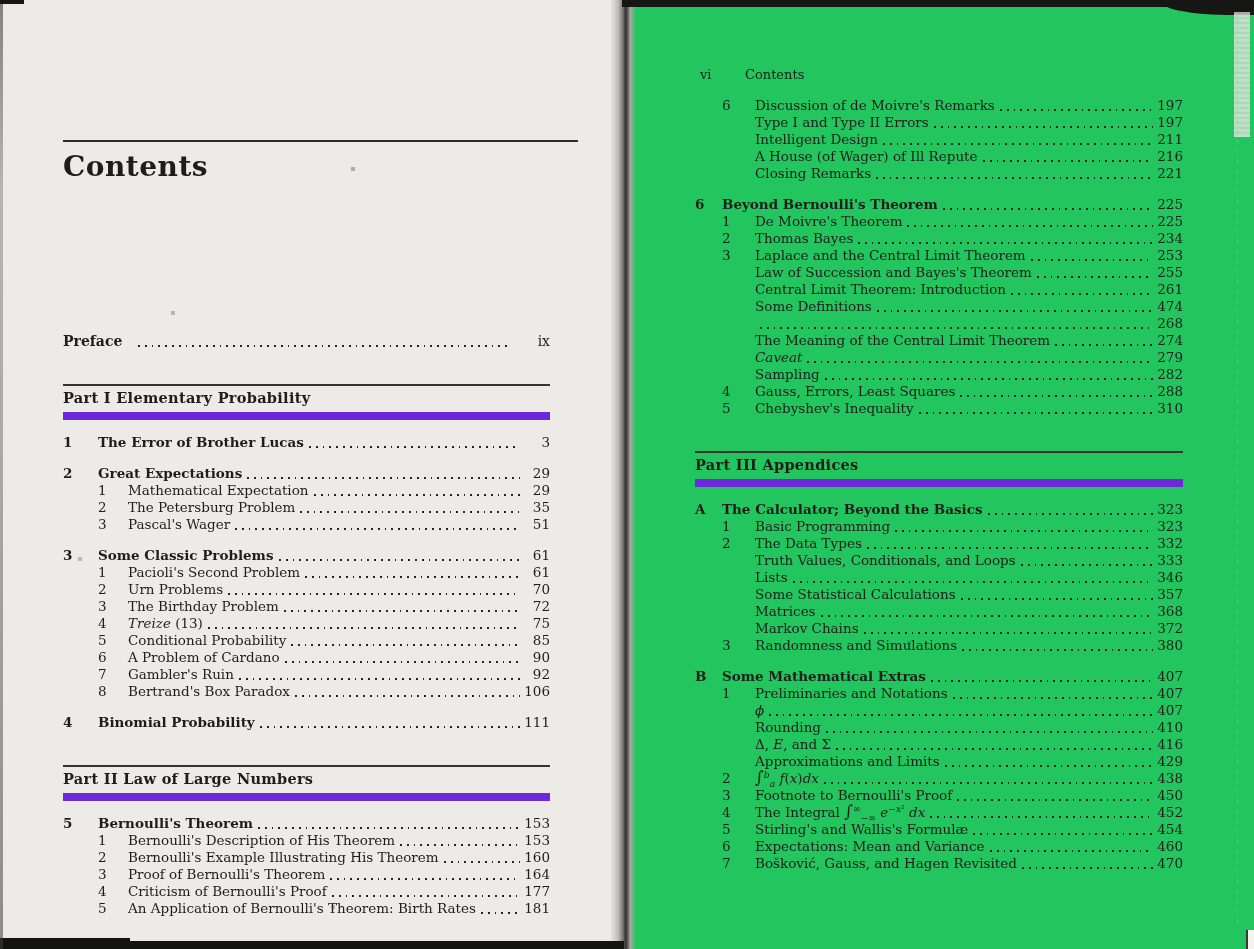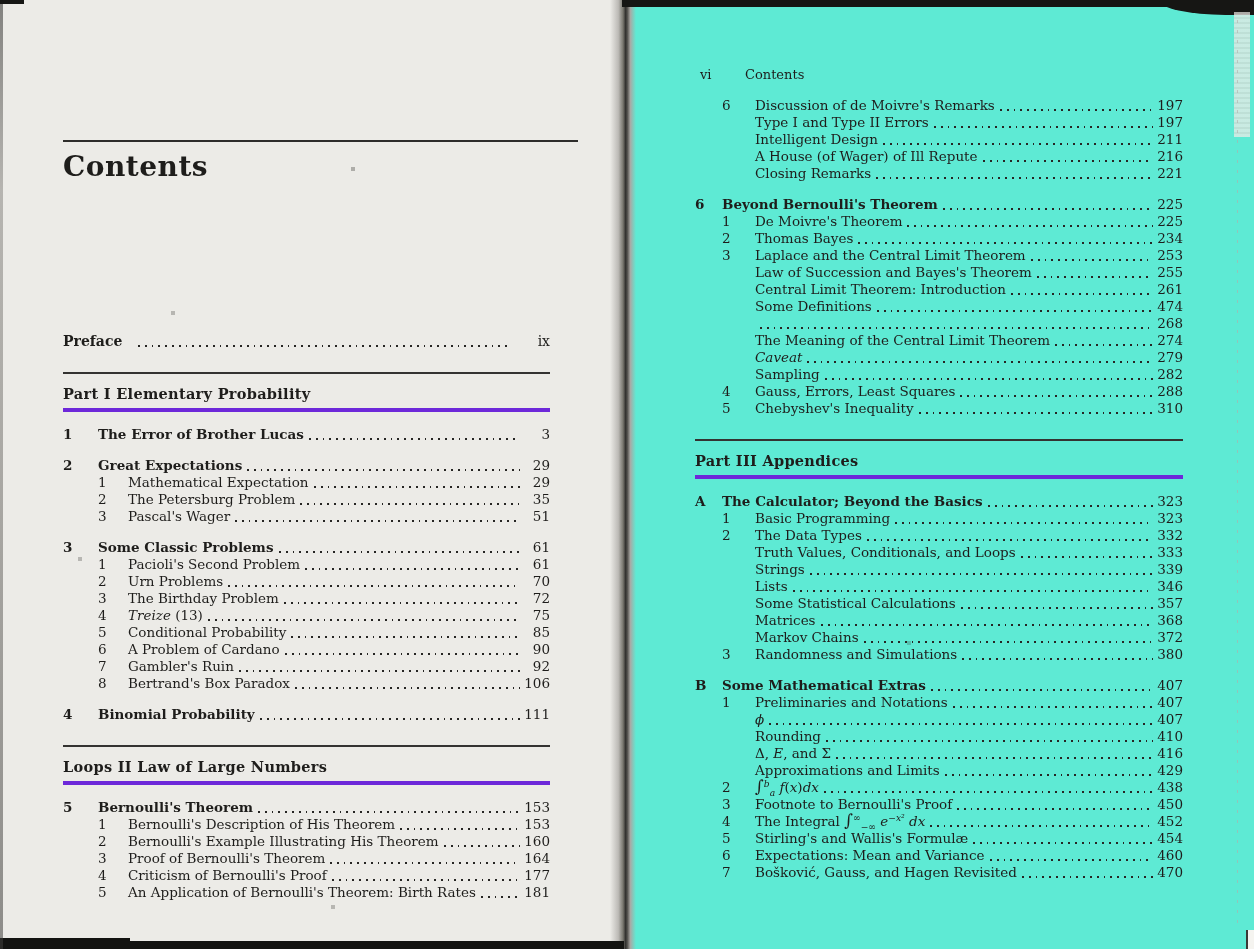--- a/index.html
+++ b/index.html
@@ -4,21 +4,21 @@
 <style>
   html,body{margin:0;padding:0;}
   body{
     width:1254px;height:949px;position:relative;overflow:hidden;
     background:#c9c7c3;
     font-family:"DejaVu Serif", serif;
     color:#1e1d1b;
   }
   .page{position:absolute;top:0;height:949px;}
   .page-left{left:0;width:622px;background:#ecebe7;}
-  .page-right{left:622px;width:632px;background:#5eead4;}
+  .page-right{left:622px;width:632px;background:#22c55e;}
 
   .content{position:absolute;}
   .page-left .content{left:63px;top:140px;width:487px;}
   .page-right .content{left:73px;top:60px;width:488px;} 
 
   
   .page-left .content{--i1:35px;--i2:30px;}
   .page-right .content{--i1:27px;--i2:33px;}
 
   .tl-rule{height:2px;background:#2e2d2b;width:515px;}
@@ -33,23 +33,23 @@
   .lead::after{
     content:"";position:absolute;left:5px;right:3px;bottom:3px;height:2px;
     background:repeating-linear-gradient(90deg,#262523 0 1.8px,transparent 1.8px 6.8px);
   }
   .pg{flex:none;min-width:27px;text-align:right;font-weight:400;}
 
   .row.ch{font-weight:700;}
   .row.ch .pg{font-weight:400;}
 
   .part-heading{
-    margin-top:22px;
-    border-top:2px solid #343331;border-bottom:4px solid #6d28d9;
-    padding:10px 0 5px 0;
+    margin-top:34px;
+    border-top:2px solid #343331;border-bottom:8px solid #6d28d9;
+    padding:2px 0 5px 0;
   }
   .part-label{font-weight:700;font-size:14.5px;line-height:19px;letter-spacing:.3px;}
   .toc-group{margin-top:14px;}
 
   .hdr{display:flex;align-items:baseline;height:17px;line-height:17px;font-size:13px;margin-top:6px;}
   .folio{flex:none;width:45px;padding-left:5px;}
 
   .it{font-style:italic;}
   .sup{font-size:68%;vertical-align:super;line-height:0;}
   .sb{font-size:68%;vertical-align:sub;line-height:0;}
@@ -194,21 +194,21 @@
           </div>
         </div>
         <div class="toc-group">
           <div class="row ch">
             <span class="c1">4</span>
             <span class="lbl">Binomial Probability</span>
             <span class="lead"></span>
             <span class="pg">111</span>
           </div>
         </div>
-        <div class="part-heading"><span class="part-label">Loops II Law of Large Numbers</span></div>
+        <div class="part-heading"><span class="part-label">Part II Law of Large Numbers</span></div>
         <div class="toc-group">
           <div class="row ch">
             <span class="c1">5</span>
             <span class="lbl">Bernoulli's Theorem</span>
             <span class="lead"></span>
             <span class="pg">153</span>
           </div>
           <div class="row sub">
             <span class="c1"></span>
             <span class="c2">1</span>
@@ -405,27 +405,20 @@
             <span class="lbl">The Data Types</span>
             <span class="lead"></span>
             <span class="pg">332</span>
           </div>
           <div class="row sub2">
             <span class="c1"></span>
             <span class="c2"></span>
             <span class="lbl">Truth Values, Conditionals, and Loops</span>
             <span class="lead"></span>
             <span class="pg">333</span>
-          </div>
-          <div class="row sub2">
-            <span class="c1"></span>
-            <span class="c2"></span>
-            <span class="lbl">Strings</span>
-            <span class="lead"></span>
-            <span class="pg">339</span>
           </div>
           <div class="row sub2">
             <span class="c1"></span>
             <span class="c2"></span>
             <span class="lbl">Lists</span>
             <span class="lead"></span>
             <span class="pg">346</span>
           </div>
           <div class="row sub2">
             <span class="c1"></span>

